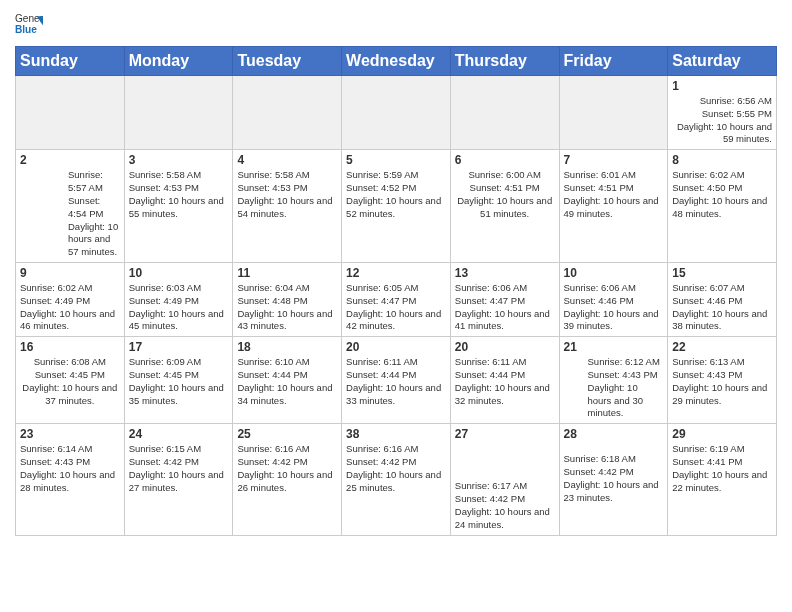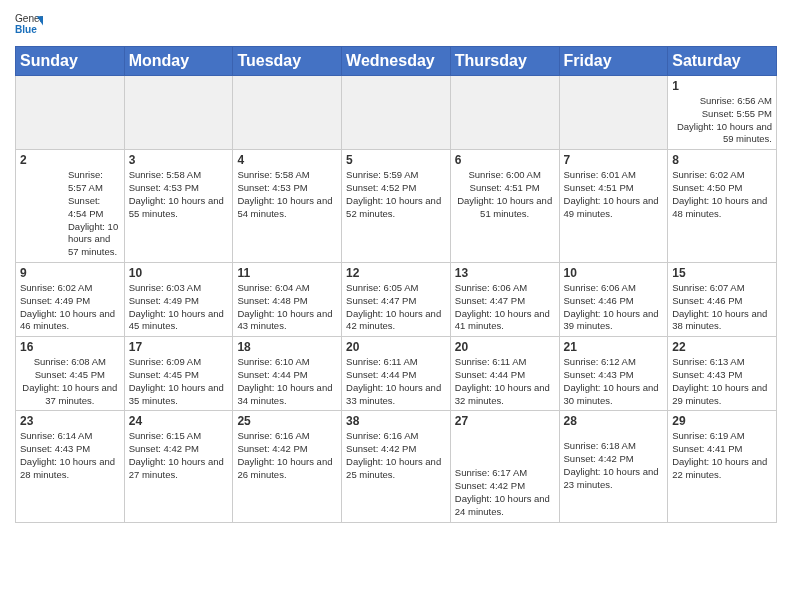--- a/index.html
+++ b/index.html
@@ -252,21 +252,21 @@
 Daylight: 10 hours and 33 minutes.</div>
           </td>
           <td>
             <span class="day-number">20</span>
             <div class="day-info" style="white-space: pre-line;">Sunrise: 6:11 AM
 Sunset: 4:44 PM
 Daylight: 10 hours and 32 minutes.</div>
           </td>
           <td>
             <span class="day-number">21</span>
-            <div class="day-info" style="white-space: pre-line;">Sunrise: 6:12 AM
+            <div class="day-info" style="white-space: pre-line; margin-left: 24px;">Sunrise: 6:12 AM
 Sunset: 4:43 PM
 Daylight: 10 hours and 30 minutes.</div>
           </td>
           <td>
             <span class="day-number">22</span>
             <div class="day-info" style="white-space: pre-line;">Sunrise: 6:13 AM
 Sunset: 4:43 PM
 Daylight: 10 hours and 29 minutes.</div>
           </td>
         </tr>

